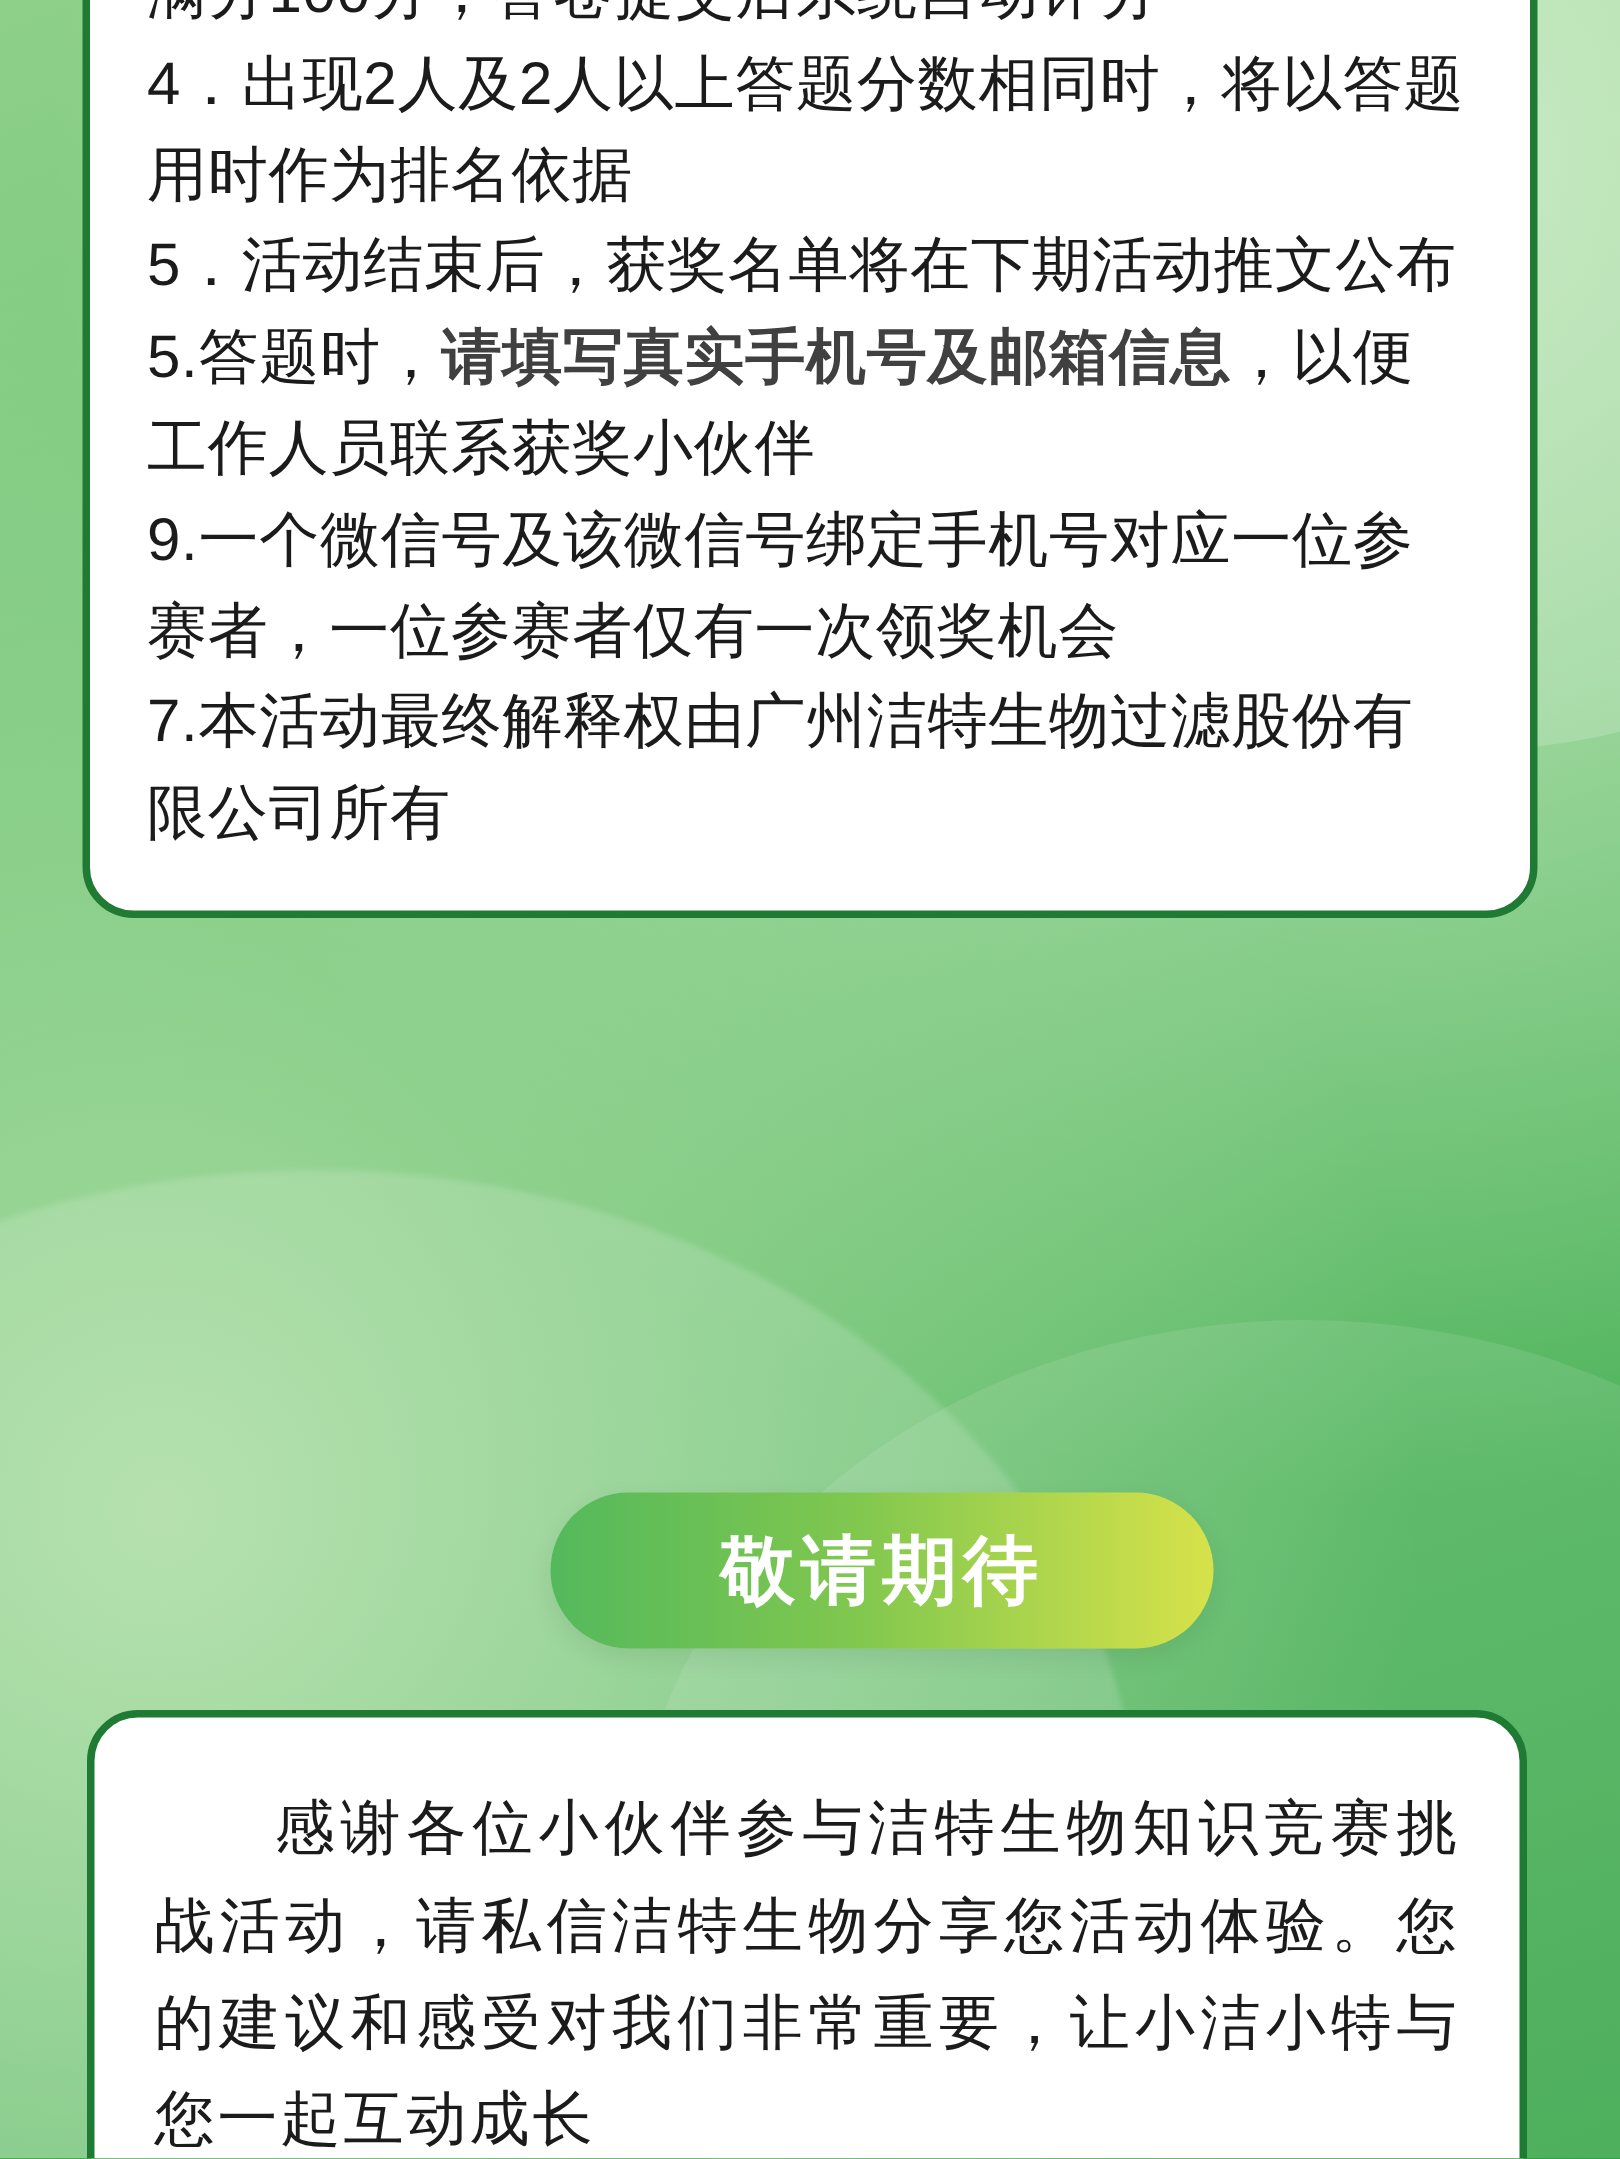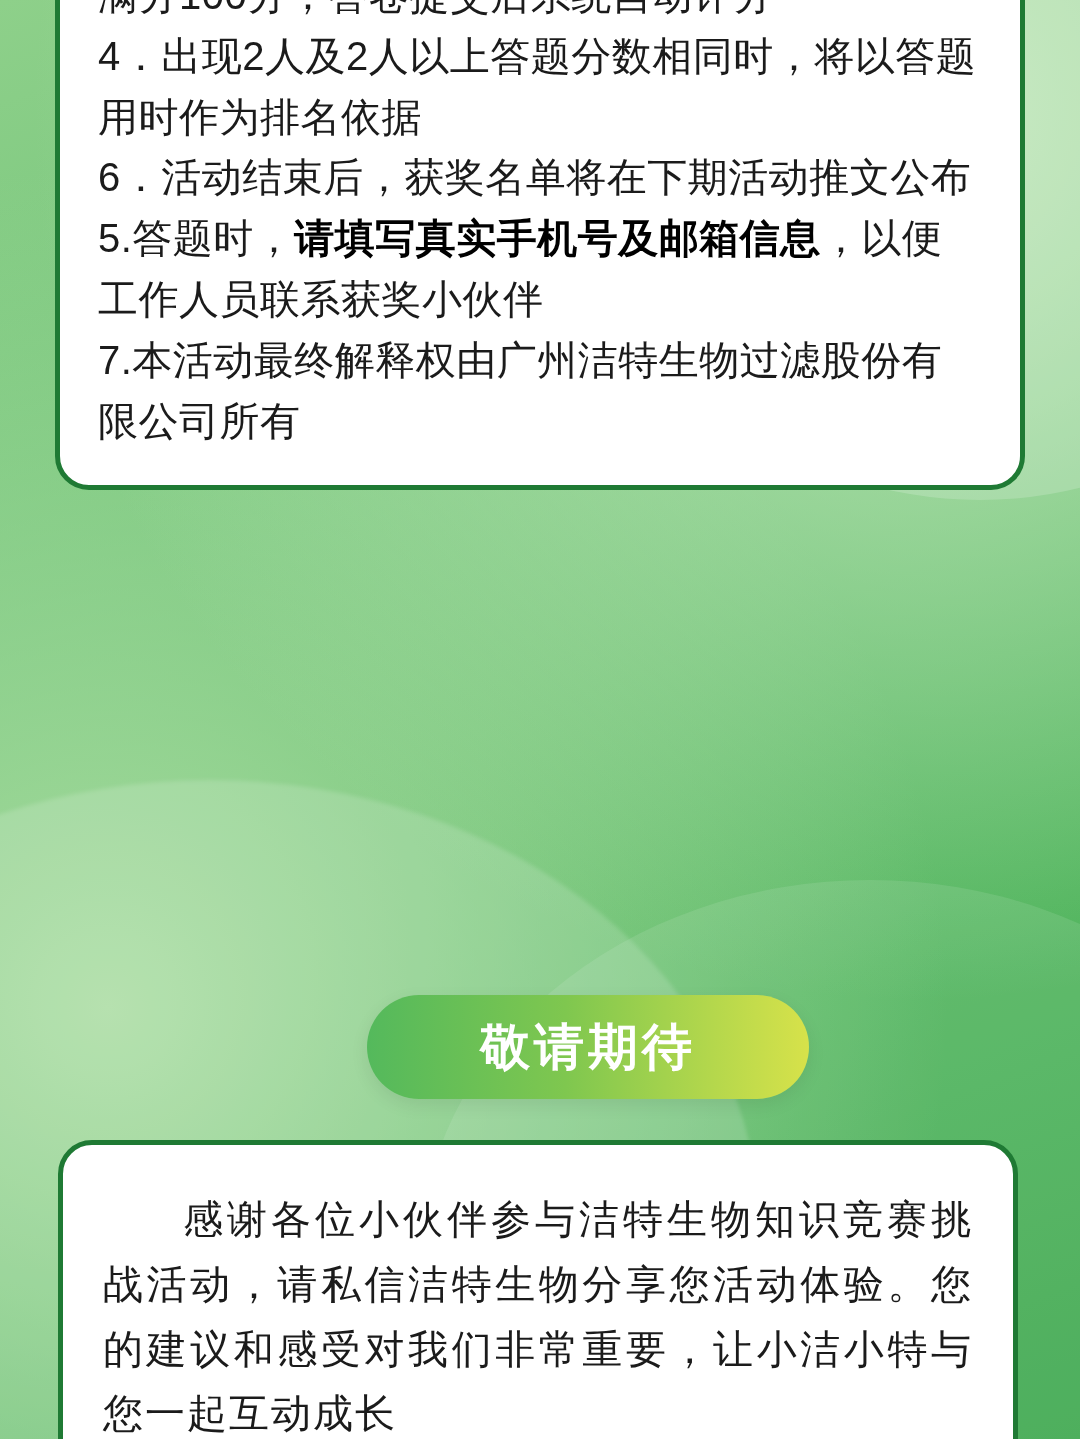--- a/index.html
+++ b/index.html
@@ -71,21 +71,21 @@
     list-style: none;
   }
   .rules-list li {
     font-size: 40px;
     line-height: 1.52;
     color: #1b1b1b;
     letter-spacing: 0.5px;
     word-break: break-all;
   }
   .hl {
-    color: #000000;
+    color: #404040;
     font-weight: bold;
   }
 
   
   .badge-wrap {
     position: absolute;
     left: 0;
     top: 995px;
     width: 1080px;
     display: flex;
@@ -143,24 +143,27 @@
 
   <div class="rules-card">
     <ul class="rules-list">
       <li>
         <span>满分100分，答卷提交后系统自动评分</span>
       </li>
       <li>
         <span>4．出现2人及2人以上答题分数相同时，将以答题用时作为排名依据</span>
       </li>
       <li>
-        <span>6．活动结束后，获奖名单将在下期活动推文公布</span>
+        <span>5．活动结束后，获奖名单将在下期活动推文公布</span>
       </li>
       <li>
         <span>5.答题时，</span><span class="hl">请填写真实手机号及邮箱信息</span><span>，以便工作人员联系获奖小伙伴</span>
+      </li>
+      <li>
+        <span>9.一个微信号及该微信号绑定手机号对应一位参赛者，一位参赛者仅有一次领奖机会</span>
       </li>
       <li>
         <span>7.本活动最终解释权由广州洁特生物过滤股份有限公司所有</span>
       </li>
     </ul>
   </div>
 
   <div class="badge-wrap">
     <div class="badge">敬请期待</div>
   </div>

